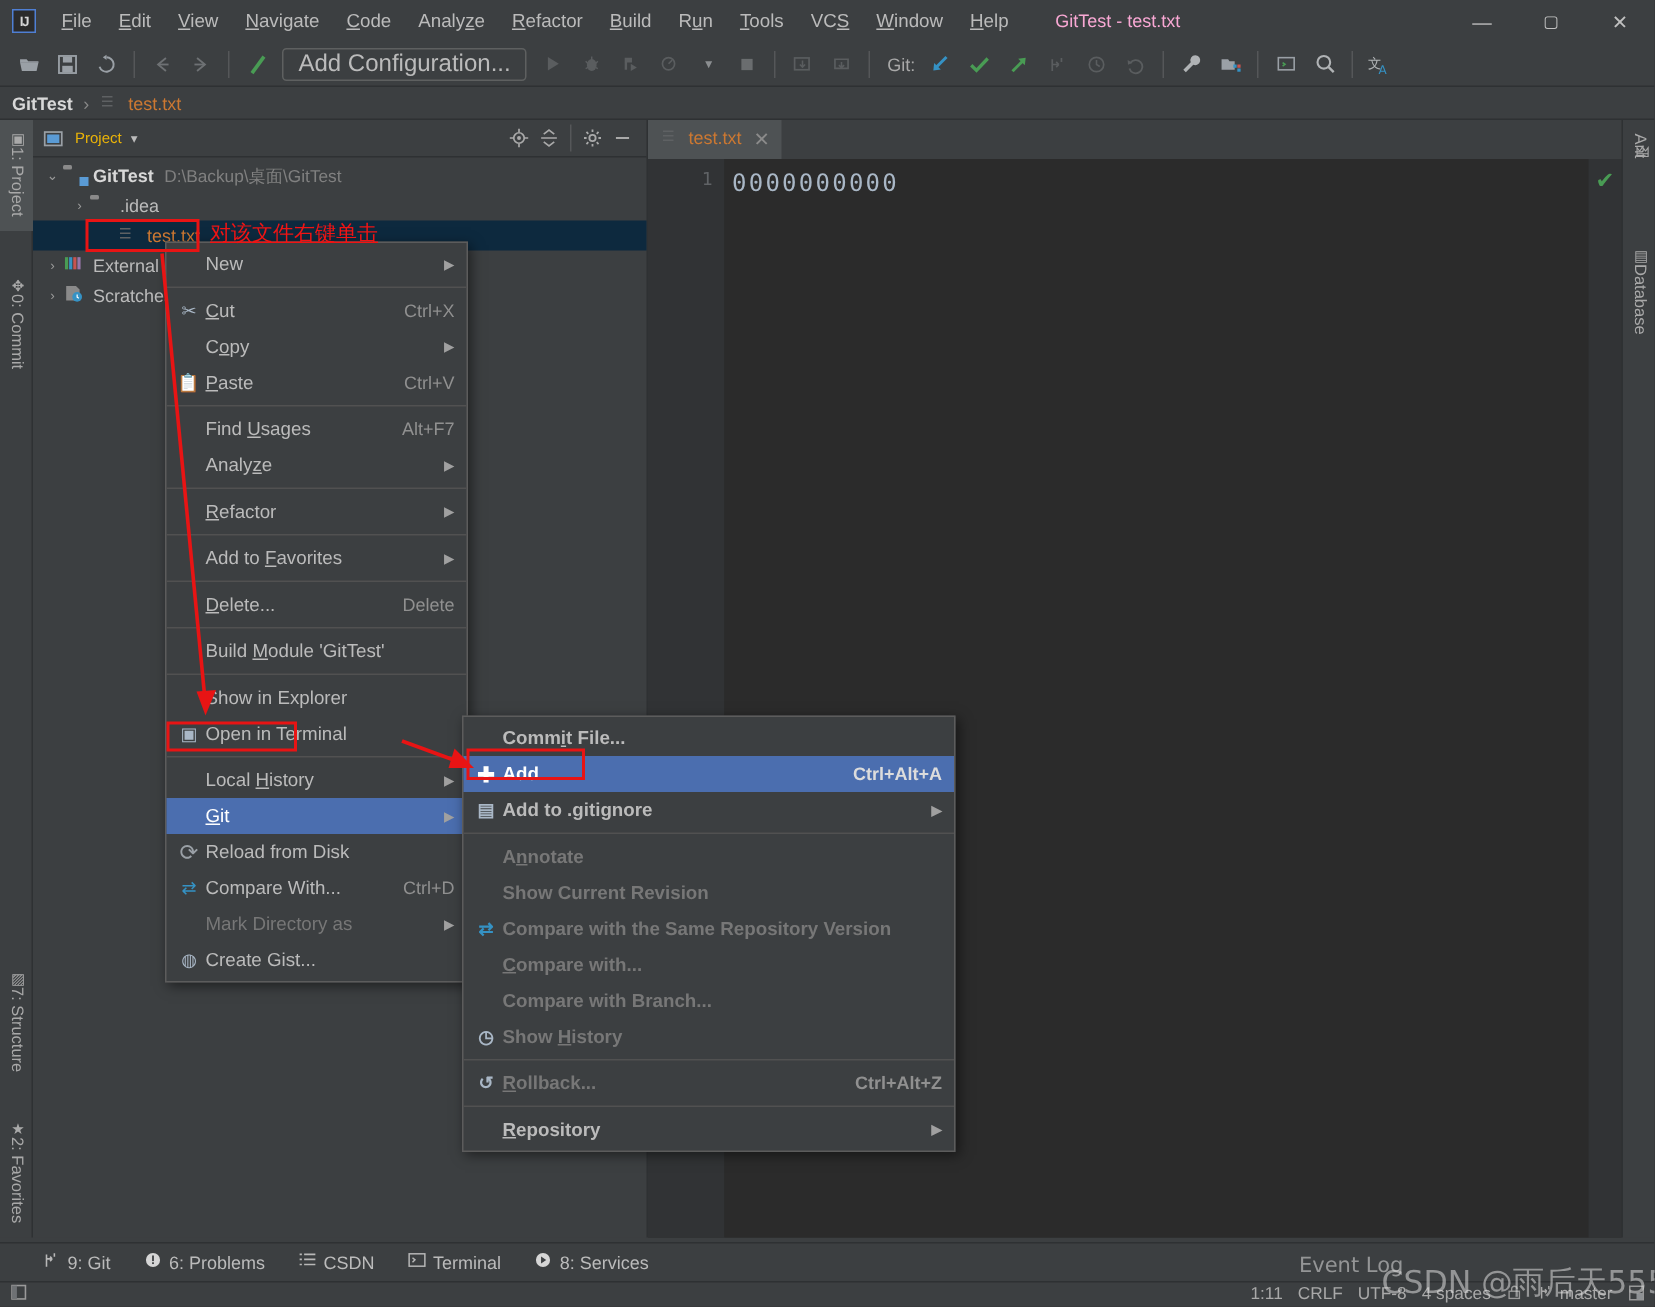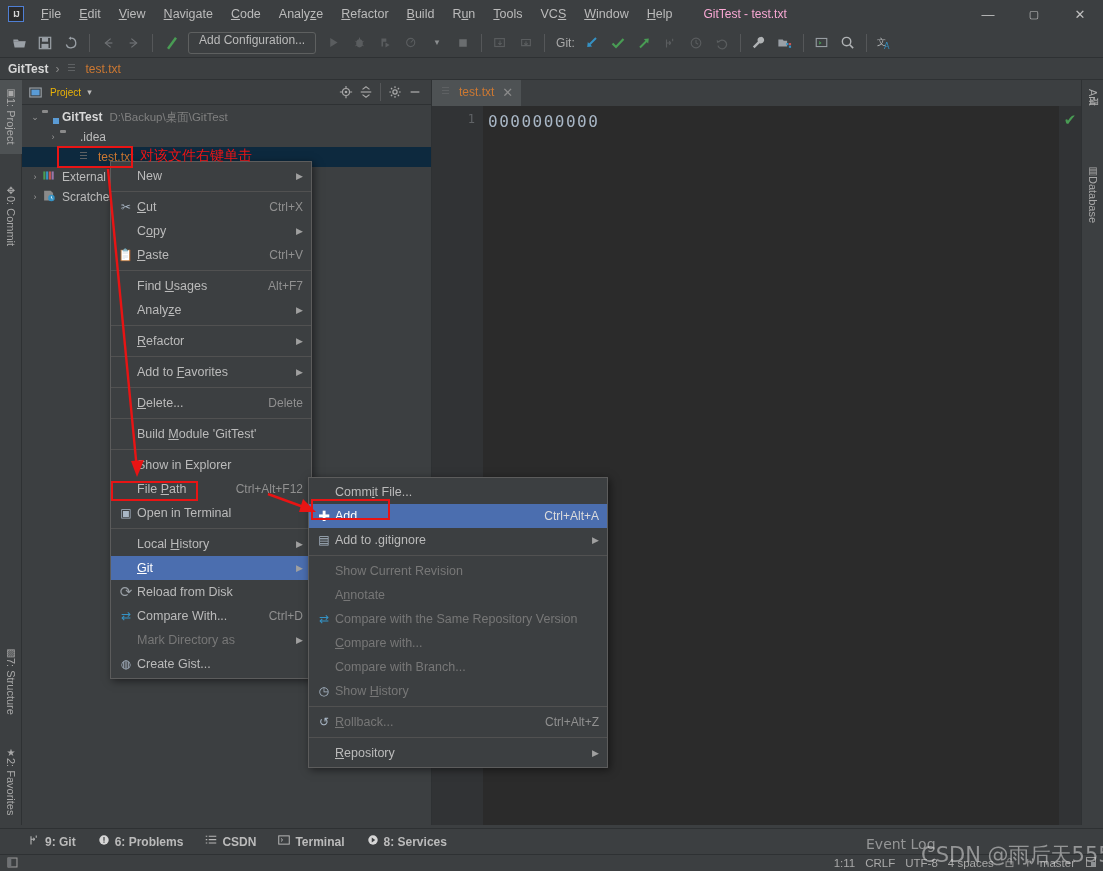--- a/index.html
+++ b/index.html
@@ -44,22 +44,22 @@
     background: #3c3f41; display: flex; align-items: center;
     border-bottom: 1px solid #2e3133;
   }
   .tb-btn {
     width: 24px; height: 24px; margin: 0 1px;
     display: flex; align-items: center; justify-content: center;
   }
   .tb-sep { width: 1px; height: 18px; background: #555759; margin: 0 5px; }
   .run-config {
     height: 22px; border: 1px solid #5e6060; border-radius: 3px;
-    padding: 0 10px; display: flex; align-items: flex-start;
-    color: #bbbbbb; font-size: 12px; margin: 0 4px;
+    padding: 0 10px; display: flex; align-items: center;
+    color: #bbbbbb; font-size: 16px; margin: 0 4px;
   }
   .git-label { color: #a9a9a9; font-size: 12px; margin: 0 4px 0 6px; }
 
   
   .breadcrumb {
     position: absolute; left: 0; top: 58px; width: 1103px; height: 22px;
     background: #3c3f41; display: flex; align-items: center; padding-left: 8px;
     border-bottom: 1px solid #2e3133;
   }
   .bc-proj { color: #d8d8d8; font-weight: bold; font-size: 12px; }
@@ -168,35 +168,35 @@
   .mi.sel .mkey { color: #dcdcdc; }
   .mi .marrow { margin-left: 18px; color: #a0a0a0; font-size: 9px; }
   .msep { height: 1px; background: #515151; margin: 3px 0; }
 
   
   .bottombar {
     position: absolute; left: 0; top: 828px; width: 1103px; height: 26px;
     background: #3c3f41; display: flex; align-items: center;
     border-top: 1px solid #2e3133; padding-left: 28px; gap: 22px;
   }
-  .bb-item { display: flex; align-items: center; gap: 5px; color: #bbbbbb; font-size: 12px; font-weight: bold; }
+  .bb-item { display: flex; align-items: center; gap: 5px; color: #bbbbbb; font-size: 12px; }
   .statusbar {
     position: absolute; left: 0; top: 854px; width: 1103px; height: 17px;
     background: #3c3f41; display: flex; align-items: center;
     border-top: 1px solid #2e3133; font-size: 11.5px; color: #a9a9a9;
   }
   .sb-right { position: absolute; right: 6px; display: flex; align-items: center; gap: 10px; }
 
   
   .annot-box {
     position: absolute; border: 2px solid #e81414; z-index: 60; pointer-events: none;
   }
   .annot-text {
     position: absolute; color: #f01414; font-size: 14px; z-index: 60;
-    font-family: "DejaVu Sans", sans-serif; white-space: nowrap;
+    font-family: "DejaVu Sans", sans-serif; white-space: nowrap; text-decoration: underline;
   }
   svg.annot-svg { position: absolute; left:0; top:0; width:1103px; height:871px; z-index: 55; pointer-events:none; }
 
   .watermark {
     position: absolute; z-index: 70; color: rgba(220,220,220,.55);
     font-size: 21px; white-space: nowrap; pointer-events: none;
     font-family: "DejaVu Sans", sans-serif;
   }
 </style>
 </head>
@@ -578,25 +578,20 @@
       <div class="mi">
         <span class="micon"></span>
         <span class="mlabel">Build <u>M</u>odule 'GitTest'</span>
       </div>
       <div class="msep"></div>
       <div class="mi">
         <span class="micon"></span>
         <span class="mlabel">Show in Explorer</span>
       </div>
       <div class="mi">
-        <span class="micon"></span>
-        <span class="mlabel">File <u>P</u>ath</span>
-        <span class="mkey">Ctrl+Alt+F12</span>
-      </div>
-      <div class="mi">
         <span class="micon">▣</span>
         <span class="mlabel">Open in Terminal</span>
       </div>
       <div class="msep"></div>
       <div class="mi">
         <span class="micon"></span>
         <span class="mlabel">Local <u>H</u>istory</span>
         <span class="marrow">▶</span>
       </div>
       <div class="mi sel">
@@ -617,43 +612,43 @@
         <span class="micon"></span>
         <span class="mlabel">Mark Directory as</span>
         <span class="marrow">▶</span>
       </div>
       <div class="mi">
         <span class="micon">◍</span>
         <span class="mlabel">Create Gist...</span>
       </div>
     </div>
 
-  <div class="ctxmenu" id="gitmenu" style="left:308px; top:477px; width:300px;">
+  <div class="ctxmenu" id="gitmenu" style="left:308px; top:477px; width:329px;font-weight:bold;">
       <div class="mi">
         <span class="micon"></span>
         <span class="mlabel">Comm<u>i</u>t File...</span>
       </div>
       <div class="mi sel">
         <span class="micon" style="color: rgb(255, 255, 255); font-size: 14px;">✚</span>
         <span class="mlabel">Add</span>
         <span class="mkey">Ctrl+Alt+A</span>
       </div>
       <div class="mi">
         <span class="micon">▤</span>
         <span class="mlabel">Add to .gitignore</span>
         <span class="marrow">▶</span>
       </div>
       <div class="msep"></div>
       <div class="mi disabled">
         <span class="micon"></span>
+        <span class="mlabel">A<u>n</u>notate</span>
+      </div>
+      <div class="mi disabled">
+        <span class="micon"></span>
         <span class="mlabel">Show Current Revision</span>
-      </div>
-      <div class="mi disabled">
-        <span class="micon"></span>
-        <span class="mlabel">A<u>n</u>notate</span>
       </div>
       <div class="mi disabled">
         <span class="micon" style="color: rgb(53, 146, 196);">⇄</span>
         <span class="mlabel">Compare with the Same Repository Version</span>
       </div>
       <div class="mi disabled">
         <span class="micon"></span>
         <span class="mlabel"><u>C</u>ompare with...</span>
       </div>
       <div class="mi disabled">

